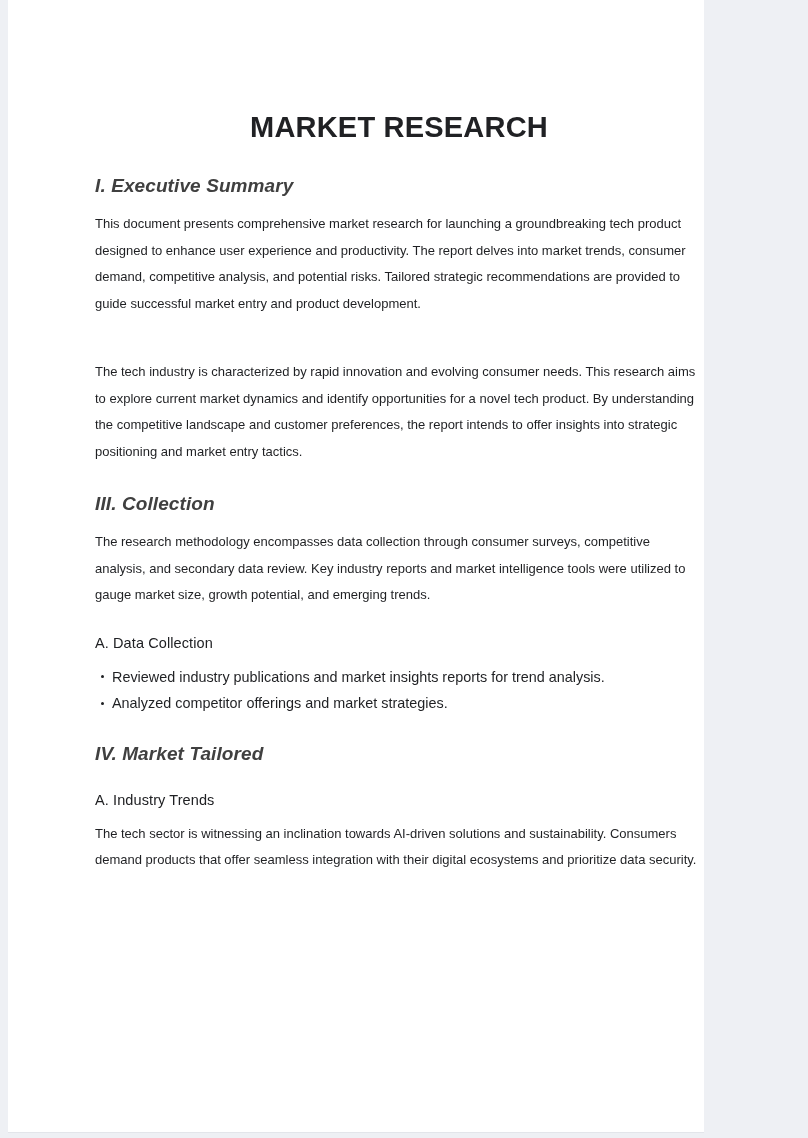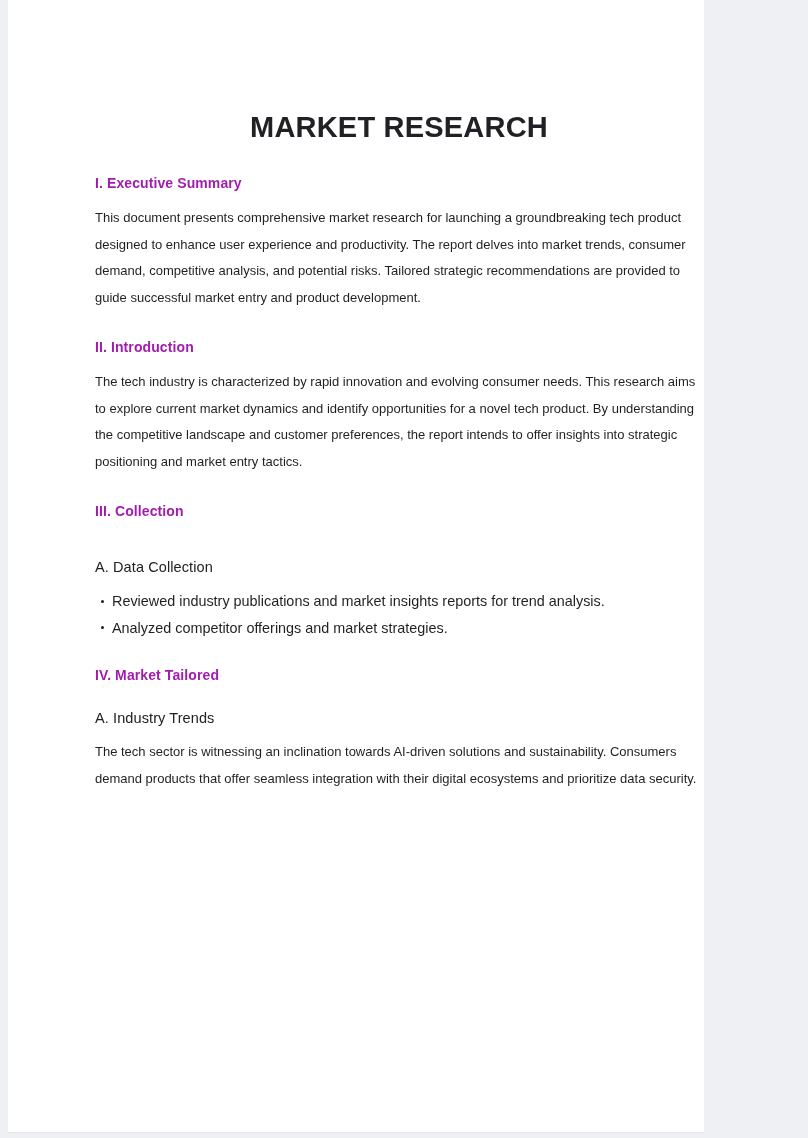--- a/index.html
+++ b/index.html
@@ -40,26 +40,27 @@
     font-size: 29px;
     font-weight: bold;
     color: #202124;
     text-align: center;
     letter-spacing: 0.2px;
     margin: 0;
     padding-top: 111px;
   }
 
   h2.section-heading {
-    font-size: 14px;
+    font-size: 19px;
     font-weight: bold;
-    color: #a21caf;
+    color: #404040;
     margin: 0;
     padding: 0;
     letter-spacing: 0.1px;
+    font-style: italic;
   }
 
   h3.sub-heading {
     font-size: 14.5px;
     font-weight: normal;
     color: #202124;
     margin: 0;
     padding: 0;
     letter-spacing: 0.1px;
   }
@@ -116,28 +117,28 @@
     <h1 class="doc-title">MARKET RESEARCH</h1>
 
     <div class="gap-title-h2"></div>
 
     <h2 class="section-heading">I. Executive Summary</h2>
     <div class="gap-h2-p"></div>
     <p class="body-text">This document presents comprehensive market research for launching a groundbreaking tech product designed to enhance user experience and productivity. The report delves into market trends, consumer demand, competitive analysis, and potential risks. Tailored strategic recommendations are provided to guide successful market entry and product development.</p>
 
     <div class="gap-p-h2"></div>
 
-    <h2 class="section-heading">II. Introduction</h2>
     <div class="gap-h2-p"></div>
     <p class="body-text">The tech industry is characterized by rapid innovation and evolving consumer needs. This research aims to explore current market dynamics and identify opportunities for a novel tech product. By understanding the competitive landscape and customer preferences, the report intends to offer insights into strategic positioning and market entry tactics.</p>
 
     <div class="gap-p-h2"></div>
 
     <h2 class="section-heading">III. Collection</h2>
     <div class="gap-h2-p"></div>
+    <p class="body-text">The research methodology encompasses data collection through consumer surveys, competitive analysis, and secondary data review. Key industry reports and market intelligence tools were utilized to gauge market size, growth potential, and emerging trends.</p>
 
     <div class="gap-p-h3"></div>
 
     <h3 class="sub-heading">A. Data Collection</h3>
 
     <div class="gap-h3-list"></div>
 
     <ul class="bullet-list">
       <li>Reviewed industry publications and market insights reports for trend analysis.</li>
       <li>Analyzed competitor offerings and market strategies.</li>

